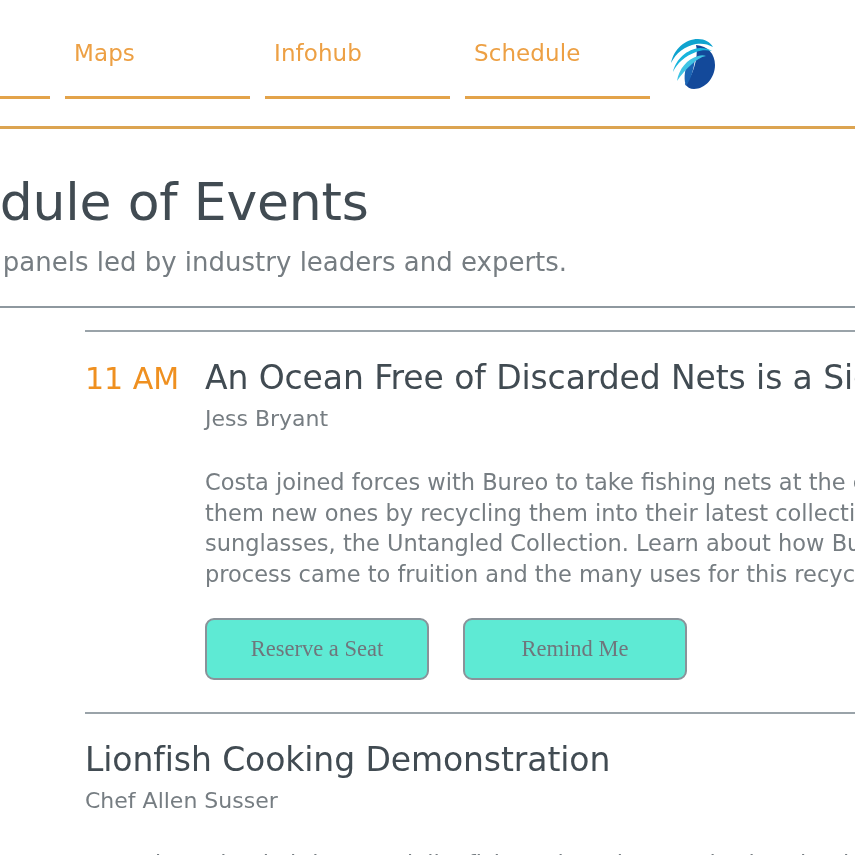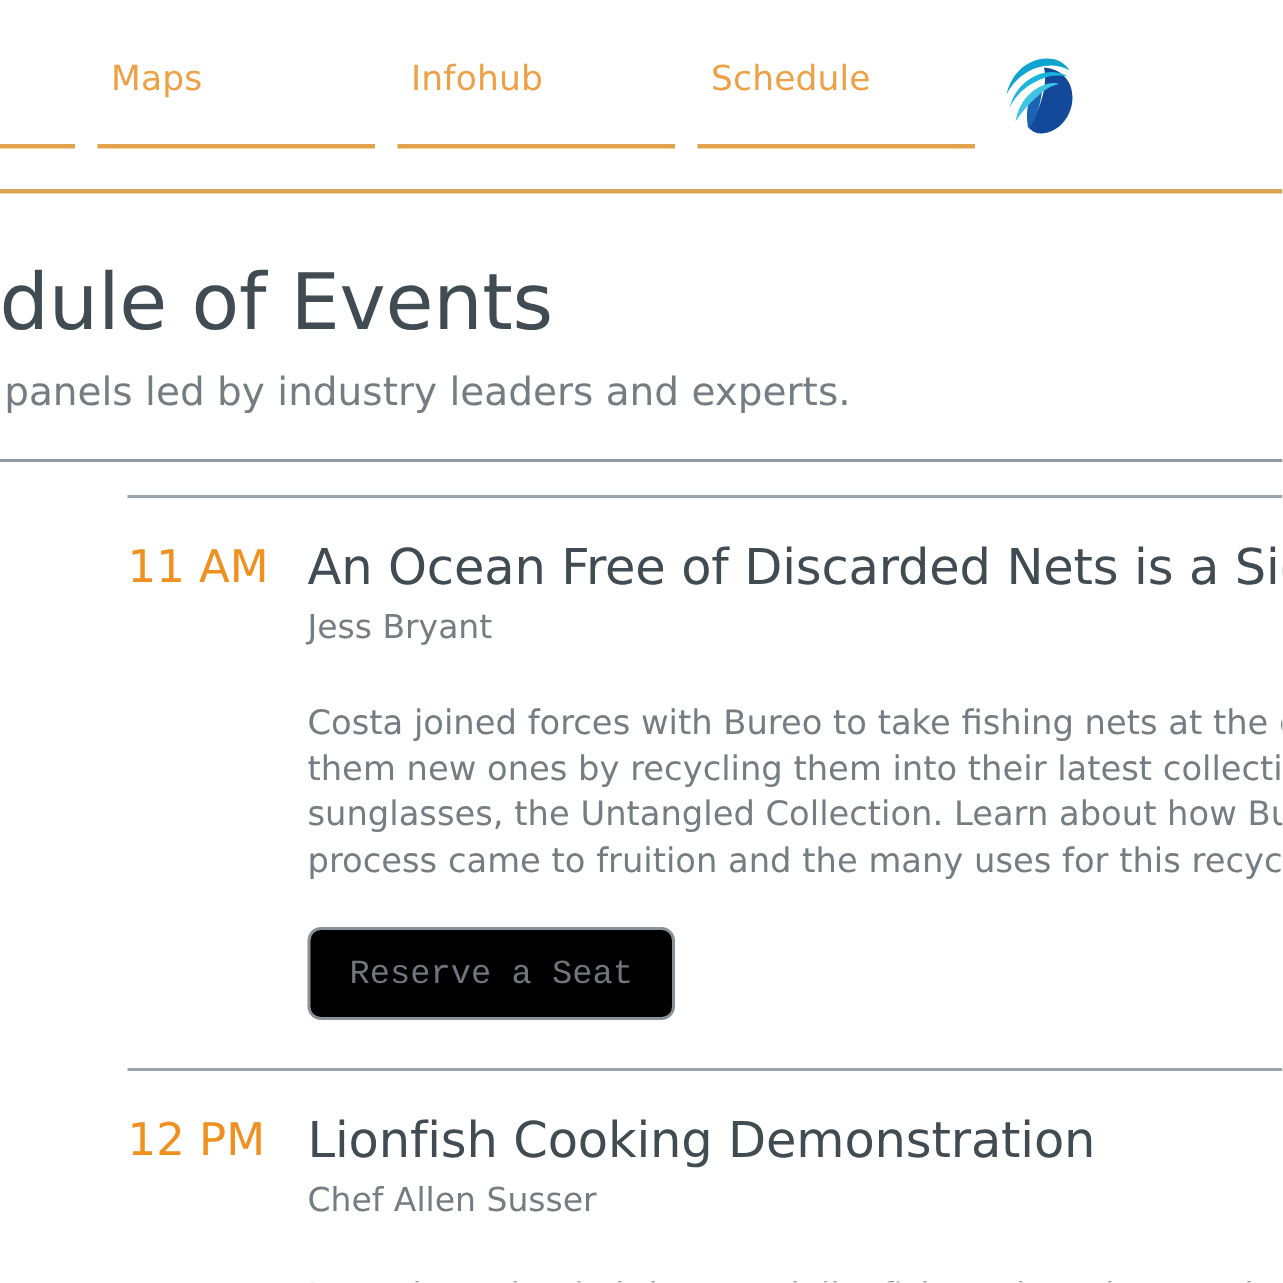--- a/index.html
+++ b/index.html
@@ -182,22 +182,22 @@
   }
   .btn {
     display: inline-flex;
     align-items: center;
     justify-content: center;
     min-width: 224px;
     height: 62px;
     padding: 4px 26px;
     border: 2px solid #8a9299;
     border-radius: 9px;
-    background: #000000;
-    font-family: Liberation Mono, monospace;
+    background: #5eead4;
+    font-family: Liberation Serif, serif;
     font-size: 22.5px;
     color: #6f767c;
     cursor: pointer;
     white-space: nowrap;
   }
 </style>
 </head>
 <body>
 
 <div id="viewport">
@@ -262,28 +262,28 @@
           <div class="event-time">11 AM</div>
           <div class="event-body">
             <h2 class="event-title">An Ocean Free of Discarded Nets is a Sight to See</h2>
             <p class="event-speaker">Jess Bryant</p>
             <p class="event-desc">Costa joined forces with Bureo to take fishing nets at the end of their life and give
 them new ones by recycling them into their latest collection of sustainable
 sunglasses, the Untangled Collection. Learn about how Bureo's net recycling
 process came to fruition and the many uses for this recycled material.</p>
             <div class="event-actions">
               <button class="btn">Reserve a Seat</button>
+              <button class="btn">Remind Me</button>
             </div>
           </div>
         </div>
       </div>
 
       <div class="event">
         <div class="event-row">
-          <div class="event-time">12 PM</div>
           <div class="event-body">
             <h2 class="event-title">Lionfish Cooking Demonstration</h2>
             <p class="event-speaker">Chef Allen Susser</p>
             <p class="event-desc">Learn how simple it is to cook lionfish, an invasive species in Atlantic waters, with
 this hands-on demonstration from a James Beard award-winning chef.</p>
 
           </div>
         </div>
       </div>
 

